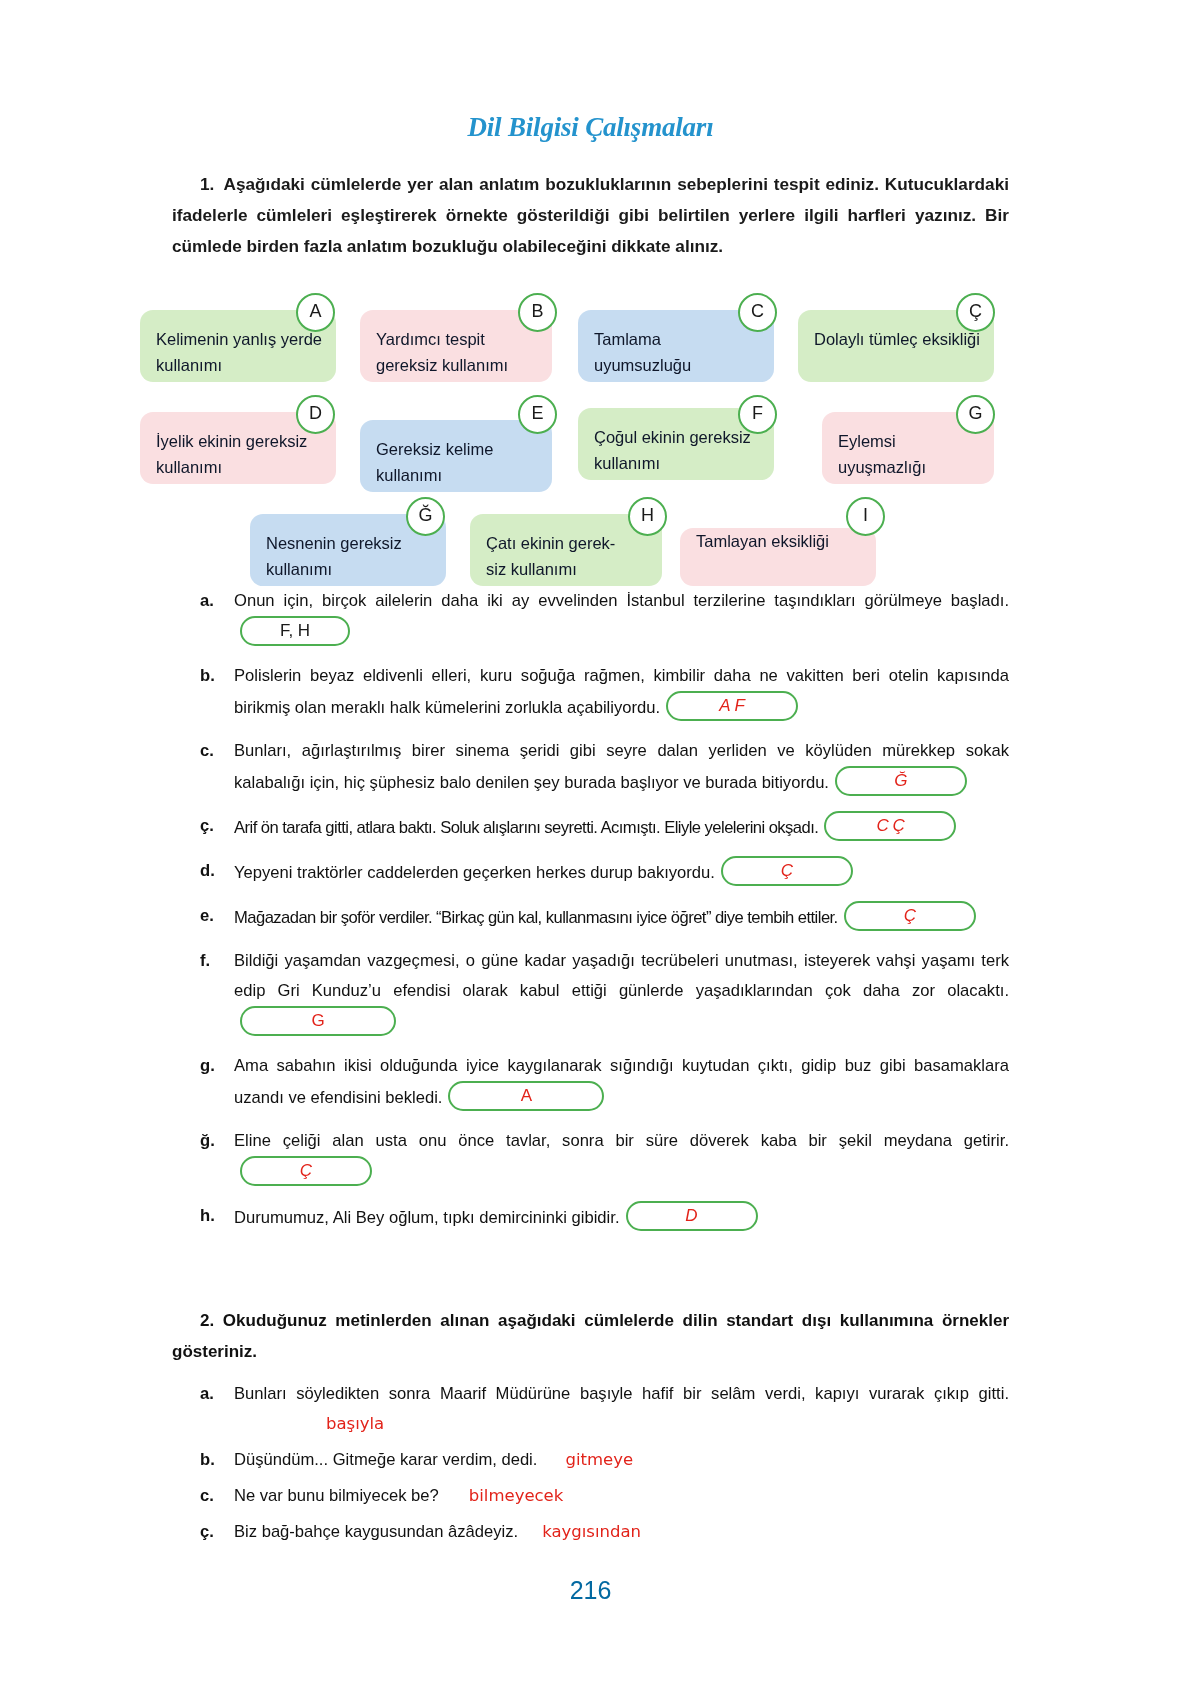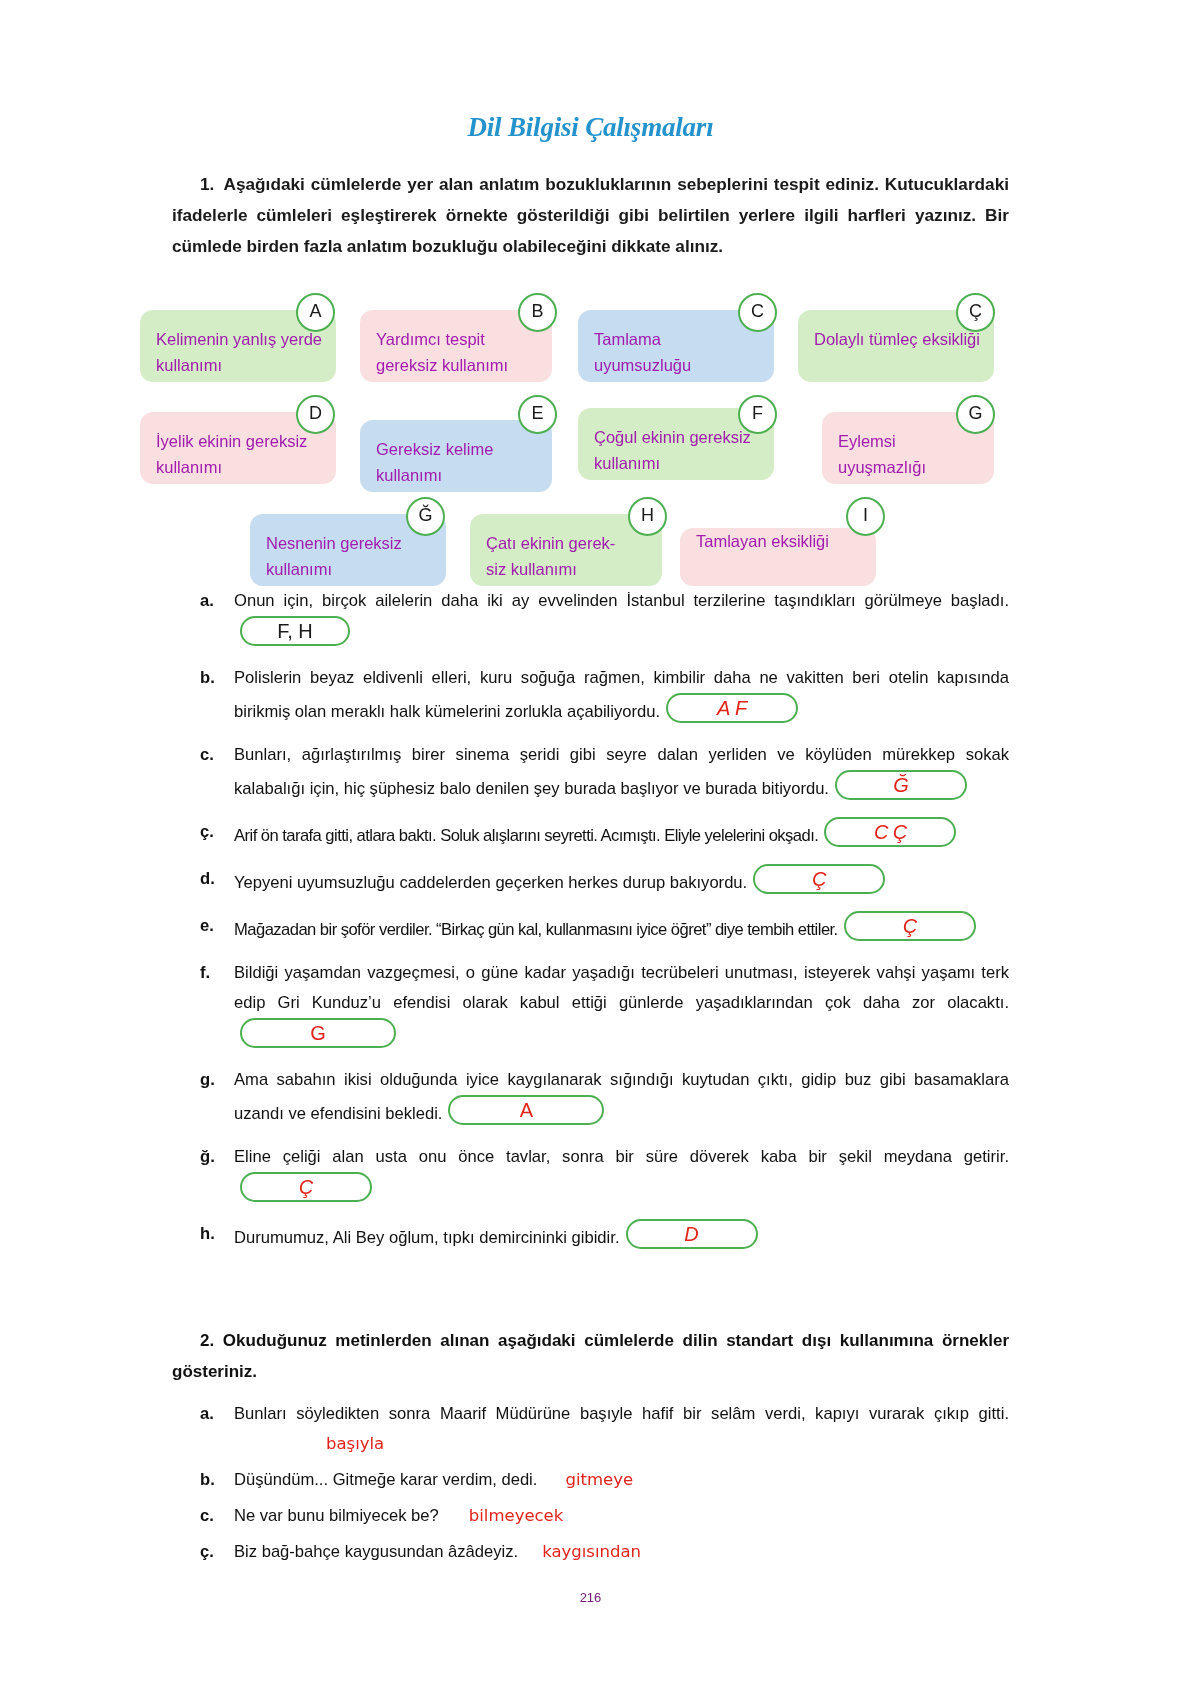--- a/index.html
+++ b/index.html
@@ -45,21 +45,21 @@
     margin-top:26px;
     height:290px;
   }
   .card{
     position:absolute;
     box-sizing:border-box;
     border-radius:13px;
     padding:16px 14px 14px 16px;
     font-size:16.5px;
     line-height:26px;
-    color:#a21caf;
+    color:#0f172a;
   }
   .green{background:#d5edc6;}
   .pink{background:#fadfe1;}
   .blue{background:#c6dcf1;}
   .badge{
     position:absolute;
     width:35px;height:35px;
     border-radius:50%;
     border:2px solid #4caf50;
     background:#ffffff;
@@ -98,21 +98,21 @@
     text-align:left;
   }
   .qitem.nojust .body{text-align:left;}
   .pill{
     display:inline-block;
     border:2px solid #4caf50;
     border-radius:16px;
     padding:1px 22px;
     margin-left:6px;
     color:#e2231a;
-    font-size:20px;
+    font-size:17px;
     line-height:24px;
     vertical-align:2px;
     white-space:nowrap;
     background:#fff;
     text-align:center;
     min-width:62px;
   }
   .pill.dark{color:#1a1a1a;}
   .pill.w-lg{min-width:108px;}
   .pill.w-md{min-width:84px;font-style:italic;}
@@ -146,22 +146,22 @@
   .sp-a{display:inline-block;width:92px;}
   .sp-b{display:inline-block;width:28px;}
   .sp-c{display:inline-block;width:30px;}
   .sp-cc{display:inline-block;width:24px;}
 
   .pagenum{
     position:absolute;
     left:0;right:0;
     bottom:78px;
     text-align:center;
-    font-size:13px;
-    color:#701a75;
+    font-size:25px;
+    color:#0369a1;
   }
 </style>
 </head>
 <body>
 
 <div class="page">
 
   <div class="title">Dil Bilgisi Çalışmaları</div>
 
   <div class="intro">
@@ -245,21 +245,21 @@
       <div class="body"><span>Bunları, ağırlaştırılmış birer sinema şeridi gibi seyre dalan yerliden ve köylüden mürekkep sokak kalabalığı için, hiç şüphesiz balo denilen şey burada başlıyor ve burada bitiyordu.</span><span class="pill w-md">Ğ</span></div>
     </div>
 
     <div class="qitem narrow">
       <div class="mk">ç.</div>
       <div class="body"><span>Arif ön tarafa gitti, atlara baktı. Soluk alışlarını seyretti. Acımıştı. Eliyle yelelerini okşadı.</span><span class="pill w-md">C Ç</span></div>
     </div>
 
     <div class="qitem nojust">
       <div class="mk">d.</div>
-      <div class="body"><span>Yepyeni uyumsuzluğu caddelerden geçerken herkes durup bakıyordu.</span><span class="pill w-md">Ç</span></div>
+      <div class="body"><span>Yepyeni traktörler caddelerden geçerken herkes durup bakıyordu.</span><span class="pill w-md">Ç</span></div>
     </div>
 
     <div class="qitem narrow">
       <div class="mk">e.</div>
       <div class="body"><span>Mağazadan bir şoför verdiler. “Birkaç gün kal, kullanmasını iyice öğret” diye tembih ettiler.</span><span class="pill w-md">Ç</span></div>
     </div>
 
     <div class="qitem">
       <div class="mk">f.</div>
       <div class="body"><span>Bildiği yaşamdan vazgeçmesi, o güne kadar yaşadığı tecrübeleri unutması, isteyerek vahşi yaşamı terk edip Gri Kunduz’u efendisi olarak kabul ettiği günlerde yaşadıklarından çok daha zor olacaktı.</span><span class="pill w-lg">G</span></div>

